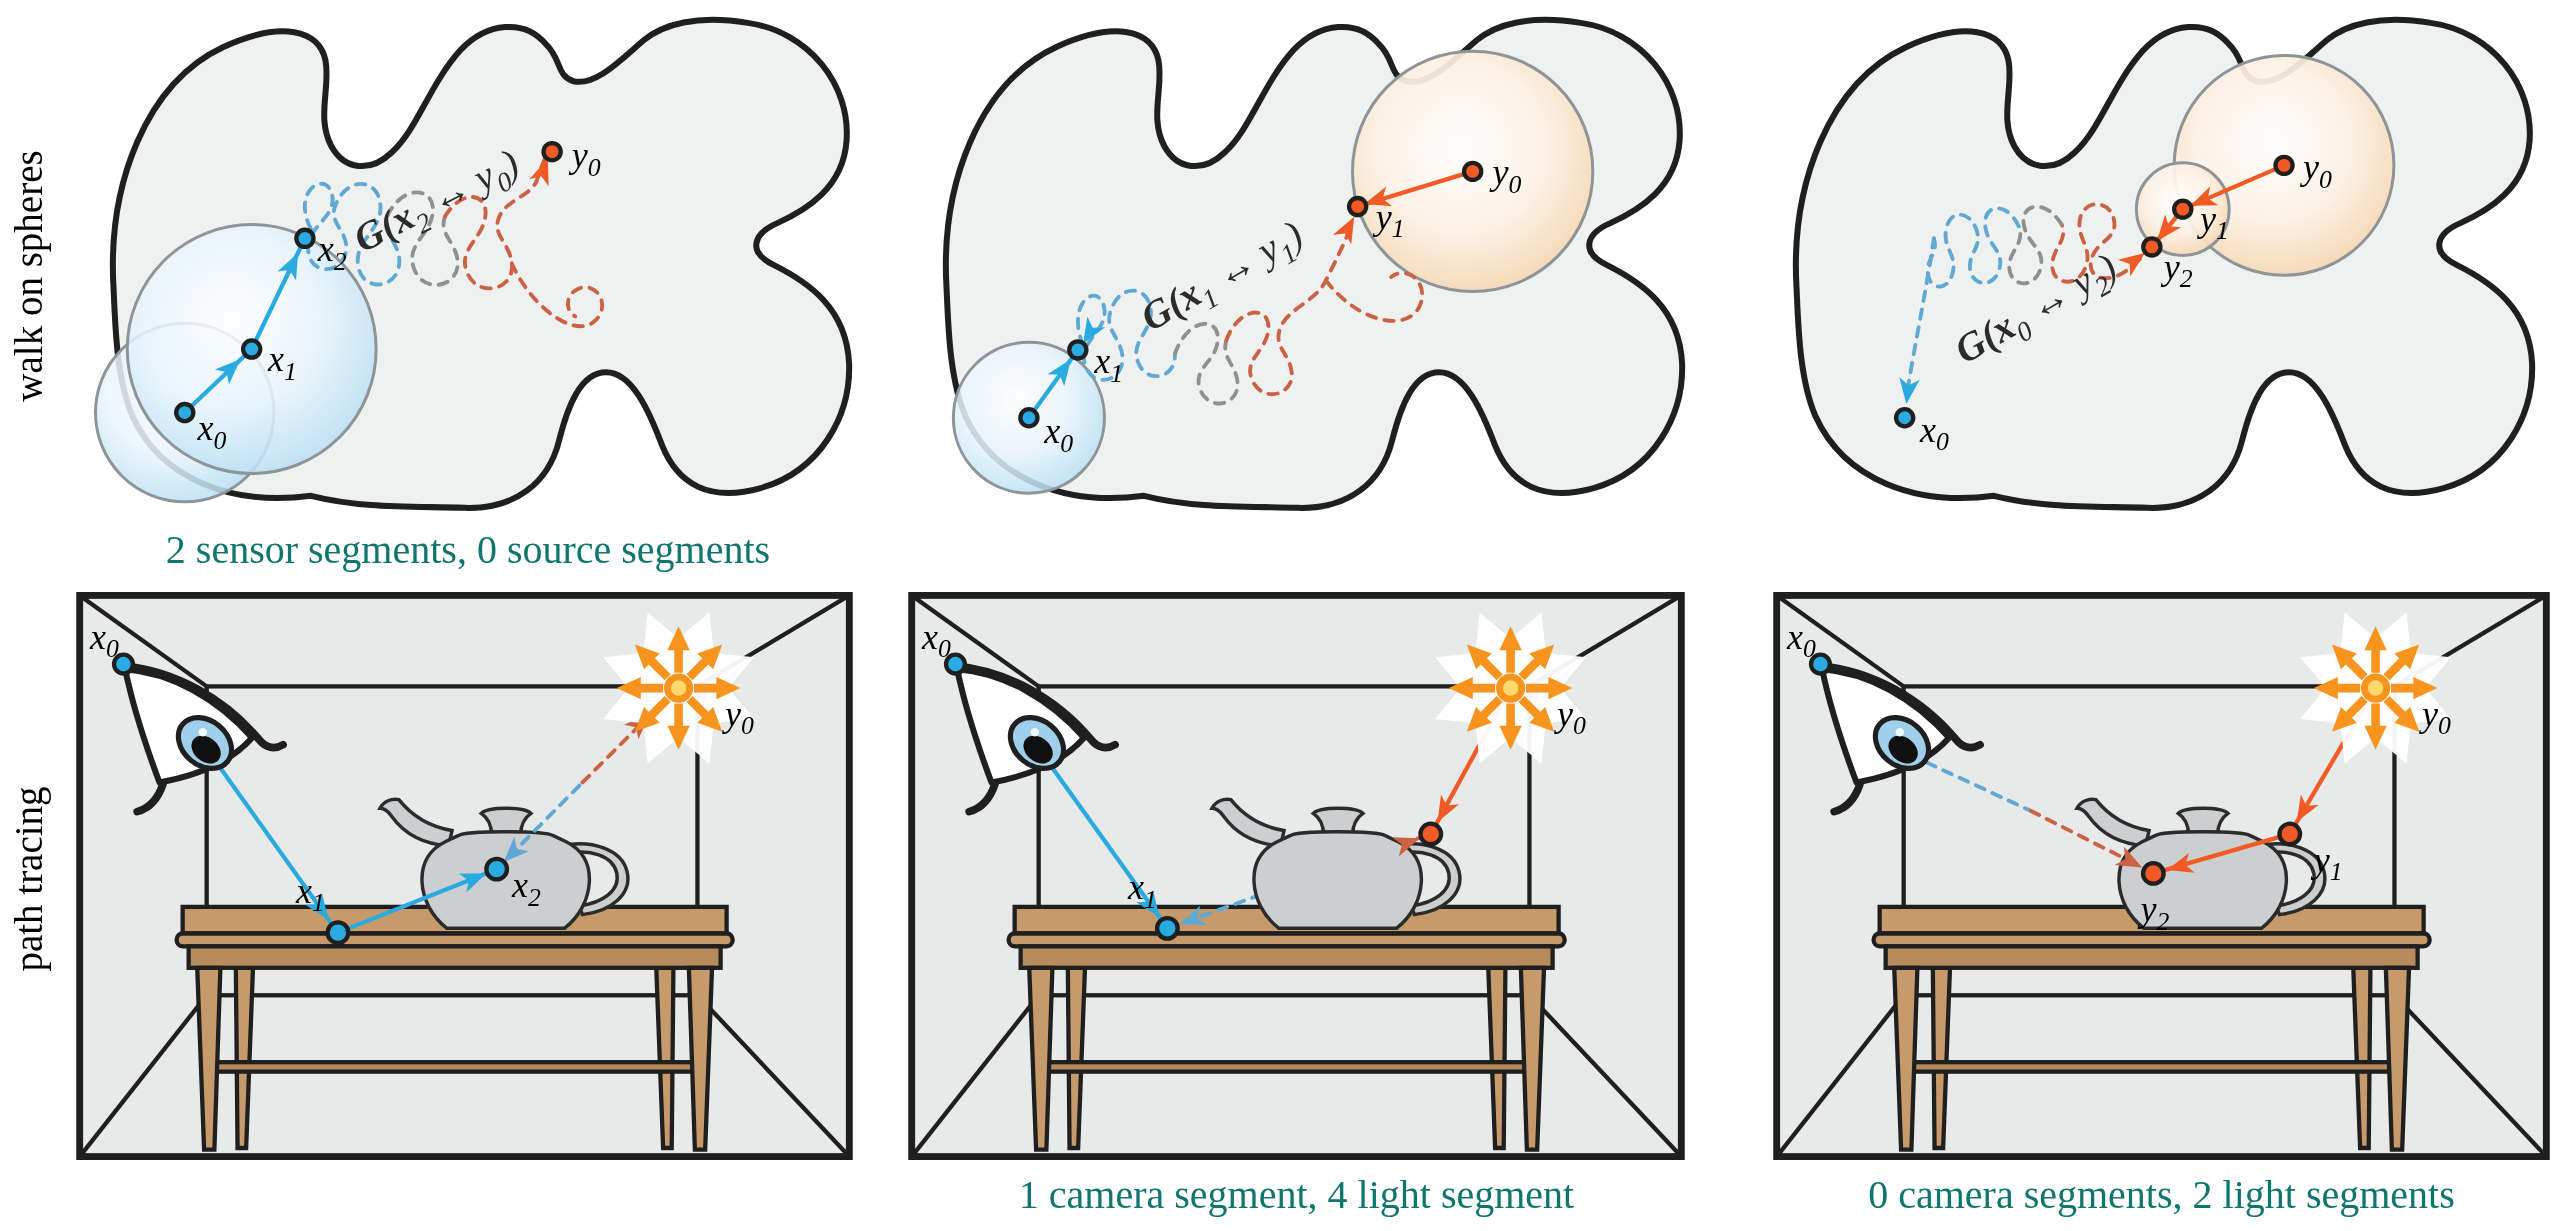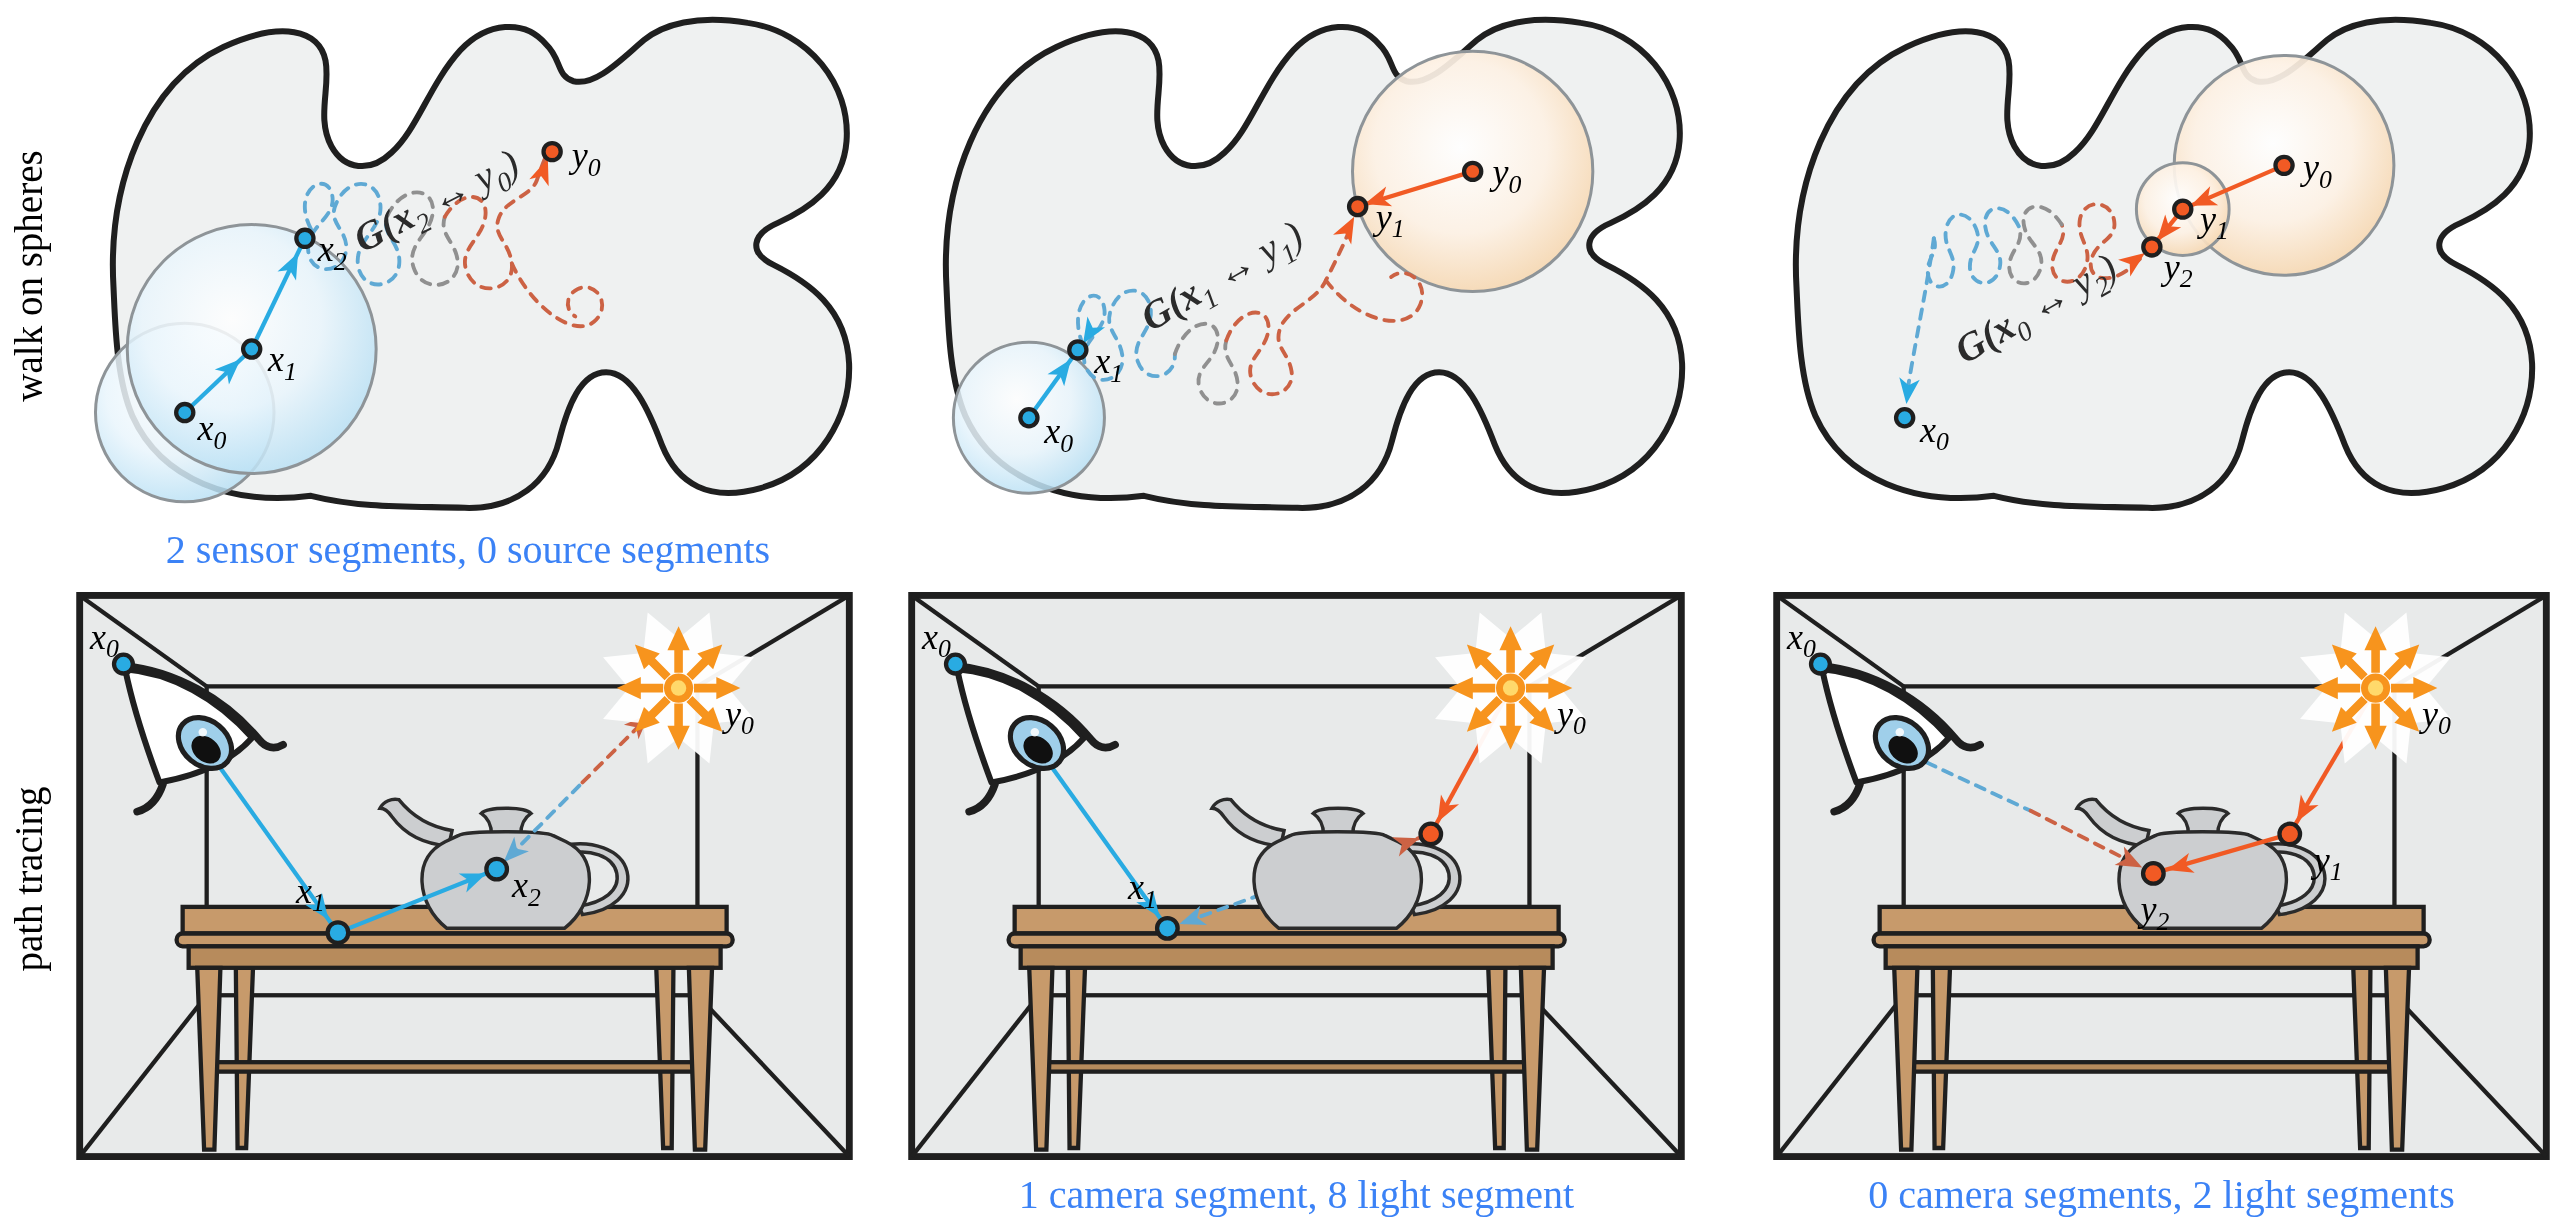--- a/index.html
+++ b/index.html
@@ -1,18 +1,18 @@
 <!DOCTYPE html>
 <html style="--blue: #29ABE2; --orange: #F15A24; --dashblue: #5FA9D4; --dashgray: #909090; --dashred: #CC6244; --outline: #1F1F1F; --blob: #EFF1F1; --room: #E8EAEA; --wood: #C79A6B; --wooddark: #B78B5C; --teapot: #CCCED0; --sun: #F7941D; --suncore: #FFD96B; --iris: #9FCFEA;font-size:13.7px"><head>
 <meta charset="utf-8">
 <style>
   html,body{margin:0;padding:0;background:#fff}
   .canvas{position:relative;width:2576px;height:1231px;background:#fff;
           font-family:"Liberation Serif",serif;overflow:hidden}
-  .caption{position:absolute;font-size:40px;color:#3b82f6;text-align:center;white-space:nowrap}
+  .caption{position:absolute;font-size:40px;color:#0f766e;text-align:center;white-space:nowrap}
   .rowlabel{position:absolute;width:515px;height:48px;font-size:39px;color:#000;
             text-align:center;transform:rotate(-90deg)}
   svg.panel{position:absolute;overflow:visible}
   .blob{fill:var(--blob);stroke:var(--outline);stroke-width:7}
   .sphB{fill:url(#gB);fill-opacity:.85;stroke:#8e9498;stroke-width:3.5}
   .sphO{fill:url(#gO);fill-opacity:.92;stroke:#8e9498;stroke-width:3.5}
   .segB{stroke:var(--blue);stroke-width:5;fill:none}
   .segR{stroke:var(--orange);stroke-width:5;fill:none}
   .dshB{stroke:var(--dashblue);stroke-width:4.5;fill:none;stroke-dasharray:11 10;stroke-linecap:round}
   .dshG{stroke:var(--dashgray);stroke-width:4.5;fill:none;stroke-dasharray:11 10;stroke-linecap:round}
@@ -309,17 +309,17 @@
     <use href="#sunS" transform="translate(702,112)"></use>
     <circle class="dotB" cx="55" cy="84" r="11"></circle>
     <circle class="dotR" cx="602" cy="282" r="12"></circle>
     <circle class="dotR" cx="443" cy="328" r="12"></circle>
     <text class="lbl" x="16" y="66"><tspan>x</tspan><tspan class="sub" dy="10">0</tspan></text>
     <text class="lbl" x="756" y="156"><tspan>y</tspan><tspan class="sub" dy="10">0</tspan></text>
     <text class="lbl" x="630" y="326"><tspan>y</tspan><tspan class="sub" dy="10">1</tspan></text>
     <text class="lbl" x="428" y="384"><tspan>y</tspan><tspan class="sub" dy="10">2</tspan></text>
   </svg>
 
-  <div class="caption" style="left:908px;top:1171px;width:777px">1 camera segment, 8 light segment</div>
+  <div class="caption" style="left:908px;top:1171px;width:777px">1 camera segment, 4 light segment</div>
   <div class="caption" style="left:1773px;top:1171px;width:777px">0 camera segments, 2 light segments</div>
 
 </div>
 
 
 </body></html>

